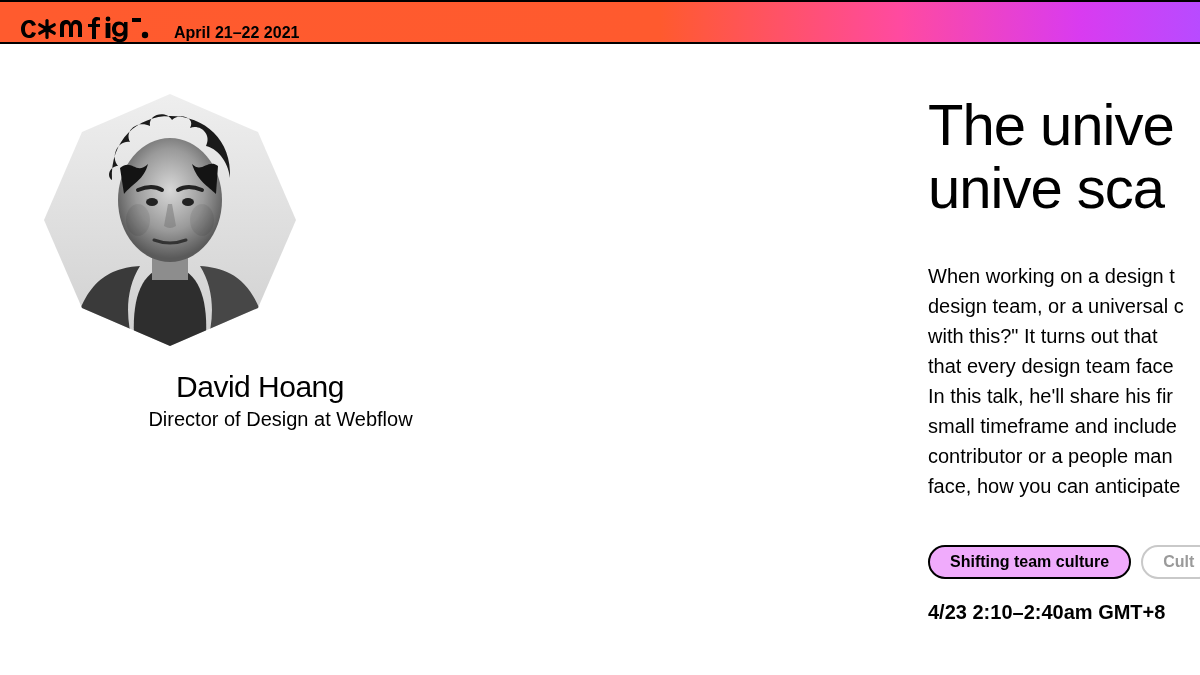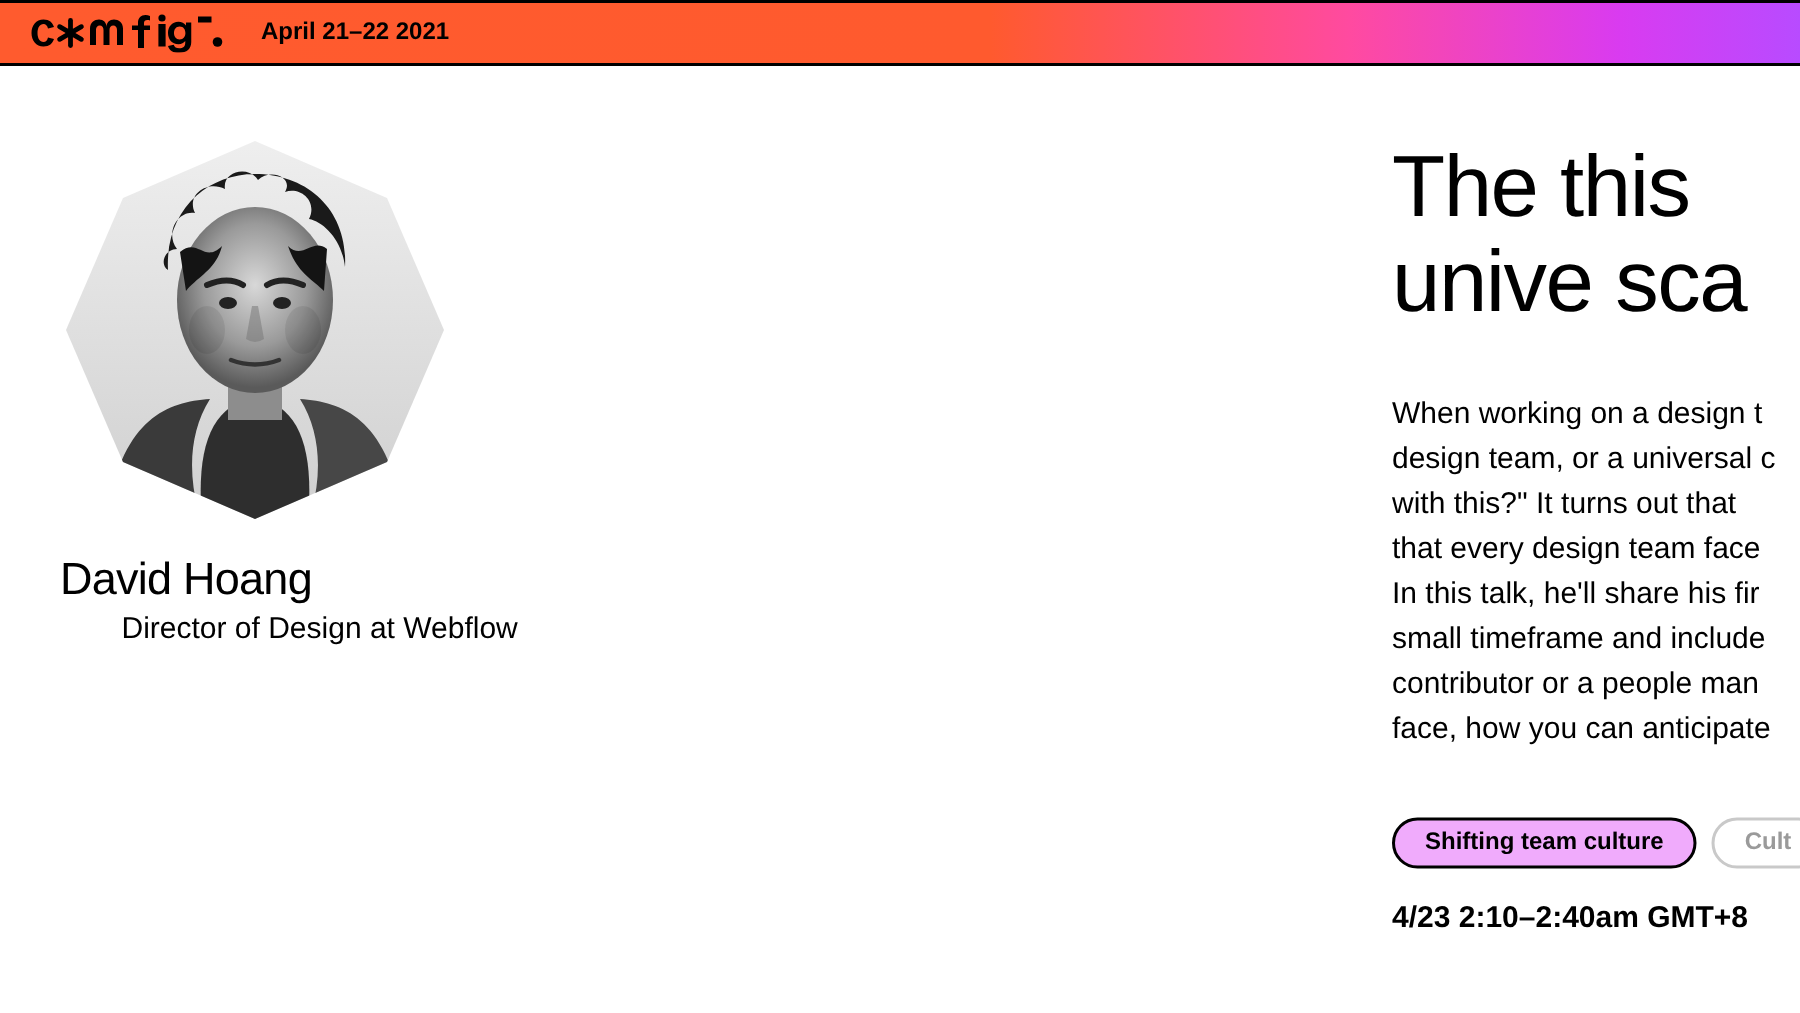--- a/index.html
+++ b/index.html
@@ -2,21 +2,21 @@
 <html><head>
 <meta charset="utf-8">
 <style>
   * { margin: 0; padding: 0; box-sizing: border-box; }
   html, body { width: 1200px; height: 675px; overflow: hidden; font-family: -apple-system, BlinkMacSystemFont, "Segoe UI", Helvetica, Arial, sans-serif; background: #fff; color: #000; }
 
   .topbar {
     height: 44px;
     width: 100%;
     display: flex;
-    align-items: center;
+    align-items: flex-end;
     padding: 0 20px;
     border-top: 2px solid #000;
     border-bottom: 2px solid #000;
     background: linear-gradient(90deg, #ff5b2e 0%, #ff5a2e 55%, #ff4aa0 75%, #d93bf0 90%, #b84bff 100%);
   }
   .logo {
     display: flex;
     align-items: center;
     gap: 2px;
     font-weight: 900;
@@ -32,20 +32,21 @@
 
   .content {
     display: flex;
     padding: 46px 0 0 40px;
     gap: 0;
   }
 
   .speaker {
     width: 440px;
     flex-shrink: 0;
+    text-align: center;
   }
   .avatar-wrap {
     width: 260px;
     height: 260px;
     margin-bottom: 20px;
   }
   .avatar-wrap svg { display: block; }
   .speaker-name {
     font-size: 30px;
     font-weight: 400;
@@ -190,21 +191,21 @@
         </g>
         <polygon points="130,4 218,42 256,130 218,218 130,256 42,218 4,130 42,42" fill="none" stroke="#000" stroke-width="0"></polygon>
       </svg>
     </div>
     <div class="speaker-name">David Hoang</div>
     <div class="speaker-title">Director of Design at Webflow</div>
   </div>
 </div>
 
 <div class="right-col">
-  <h1 class="talk-title"><span>The this</span>
+  <h1 class="talk-title"><span>The unive</span>
 <span>unive sca</span></h1>
 
   <div class="talk-desc">When working on a design t
 design team, or a universal c
 with this?" It turns out that 
 that every design team face
 In this talk, he'll share his fir
 small timeframe and include
 contributor or a people man
 face, how you can anticipate</div>

